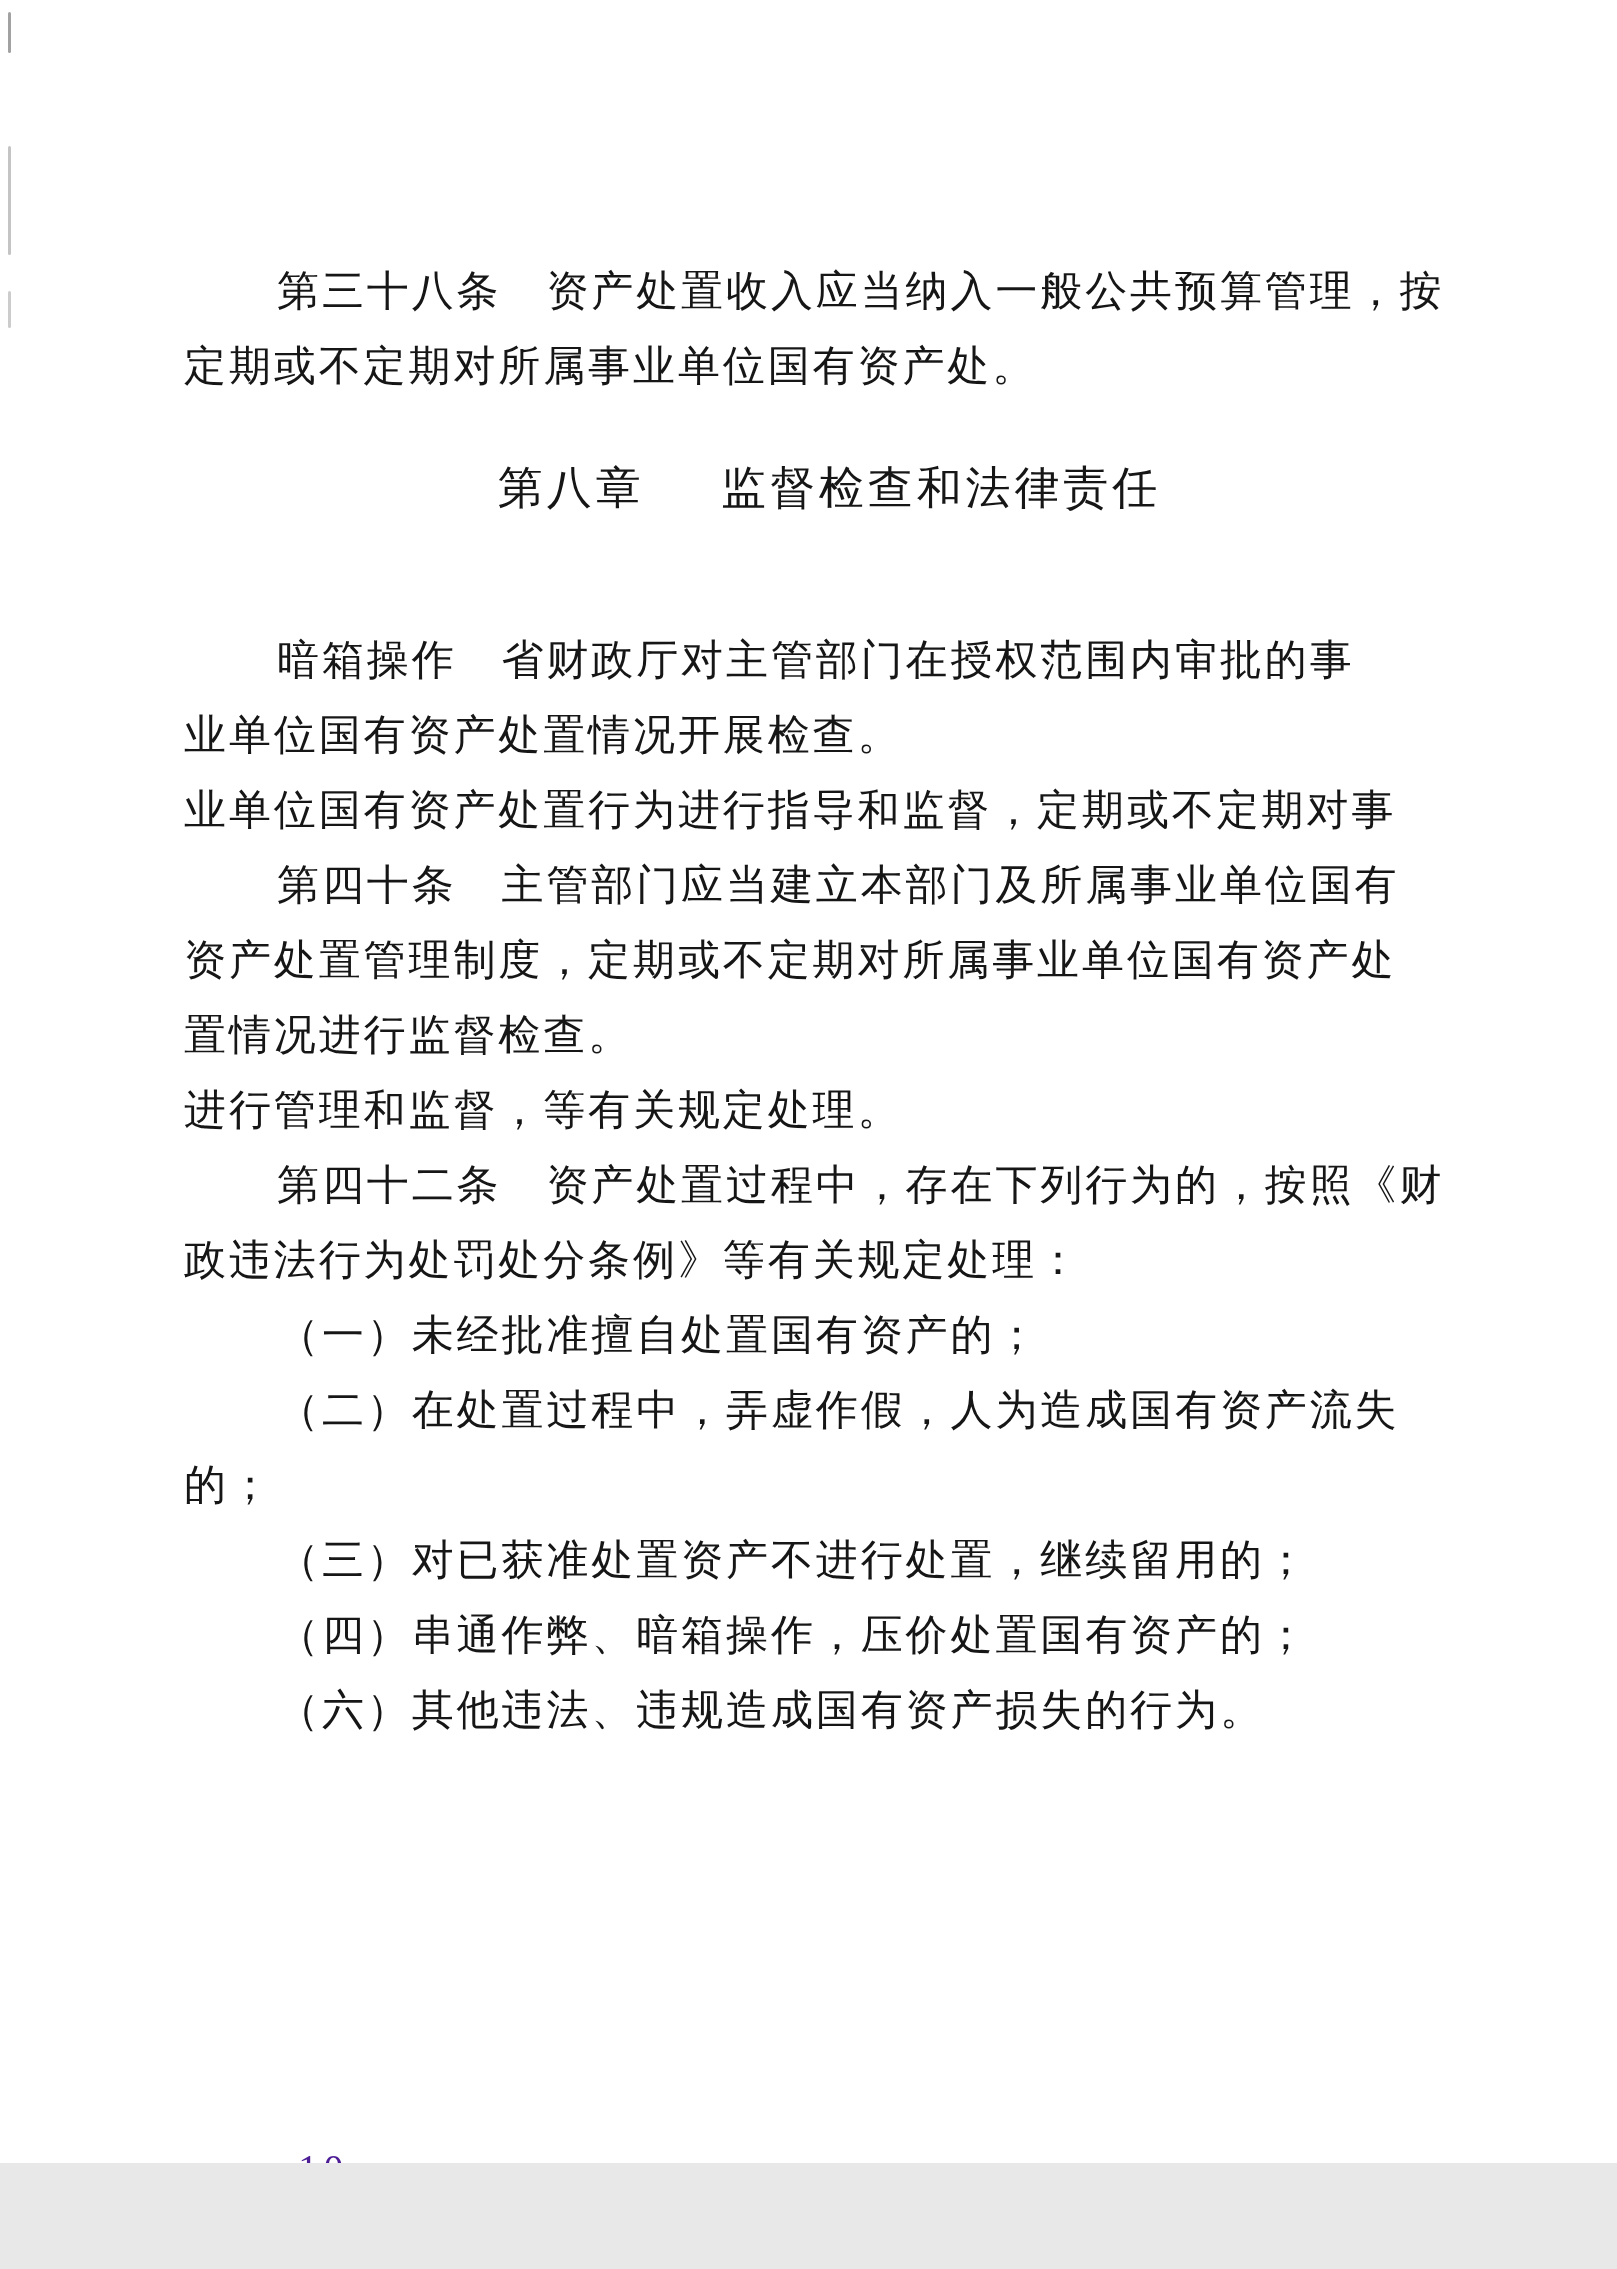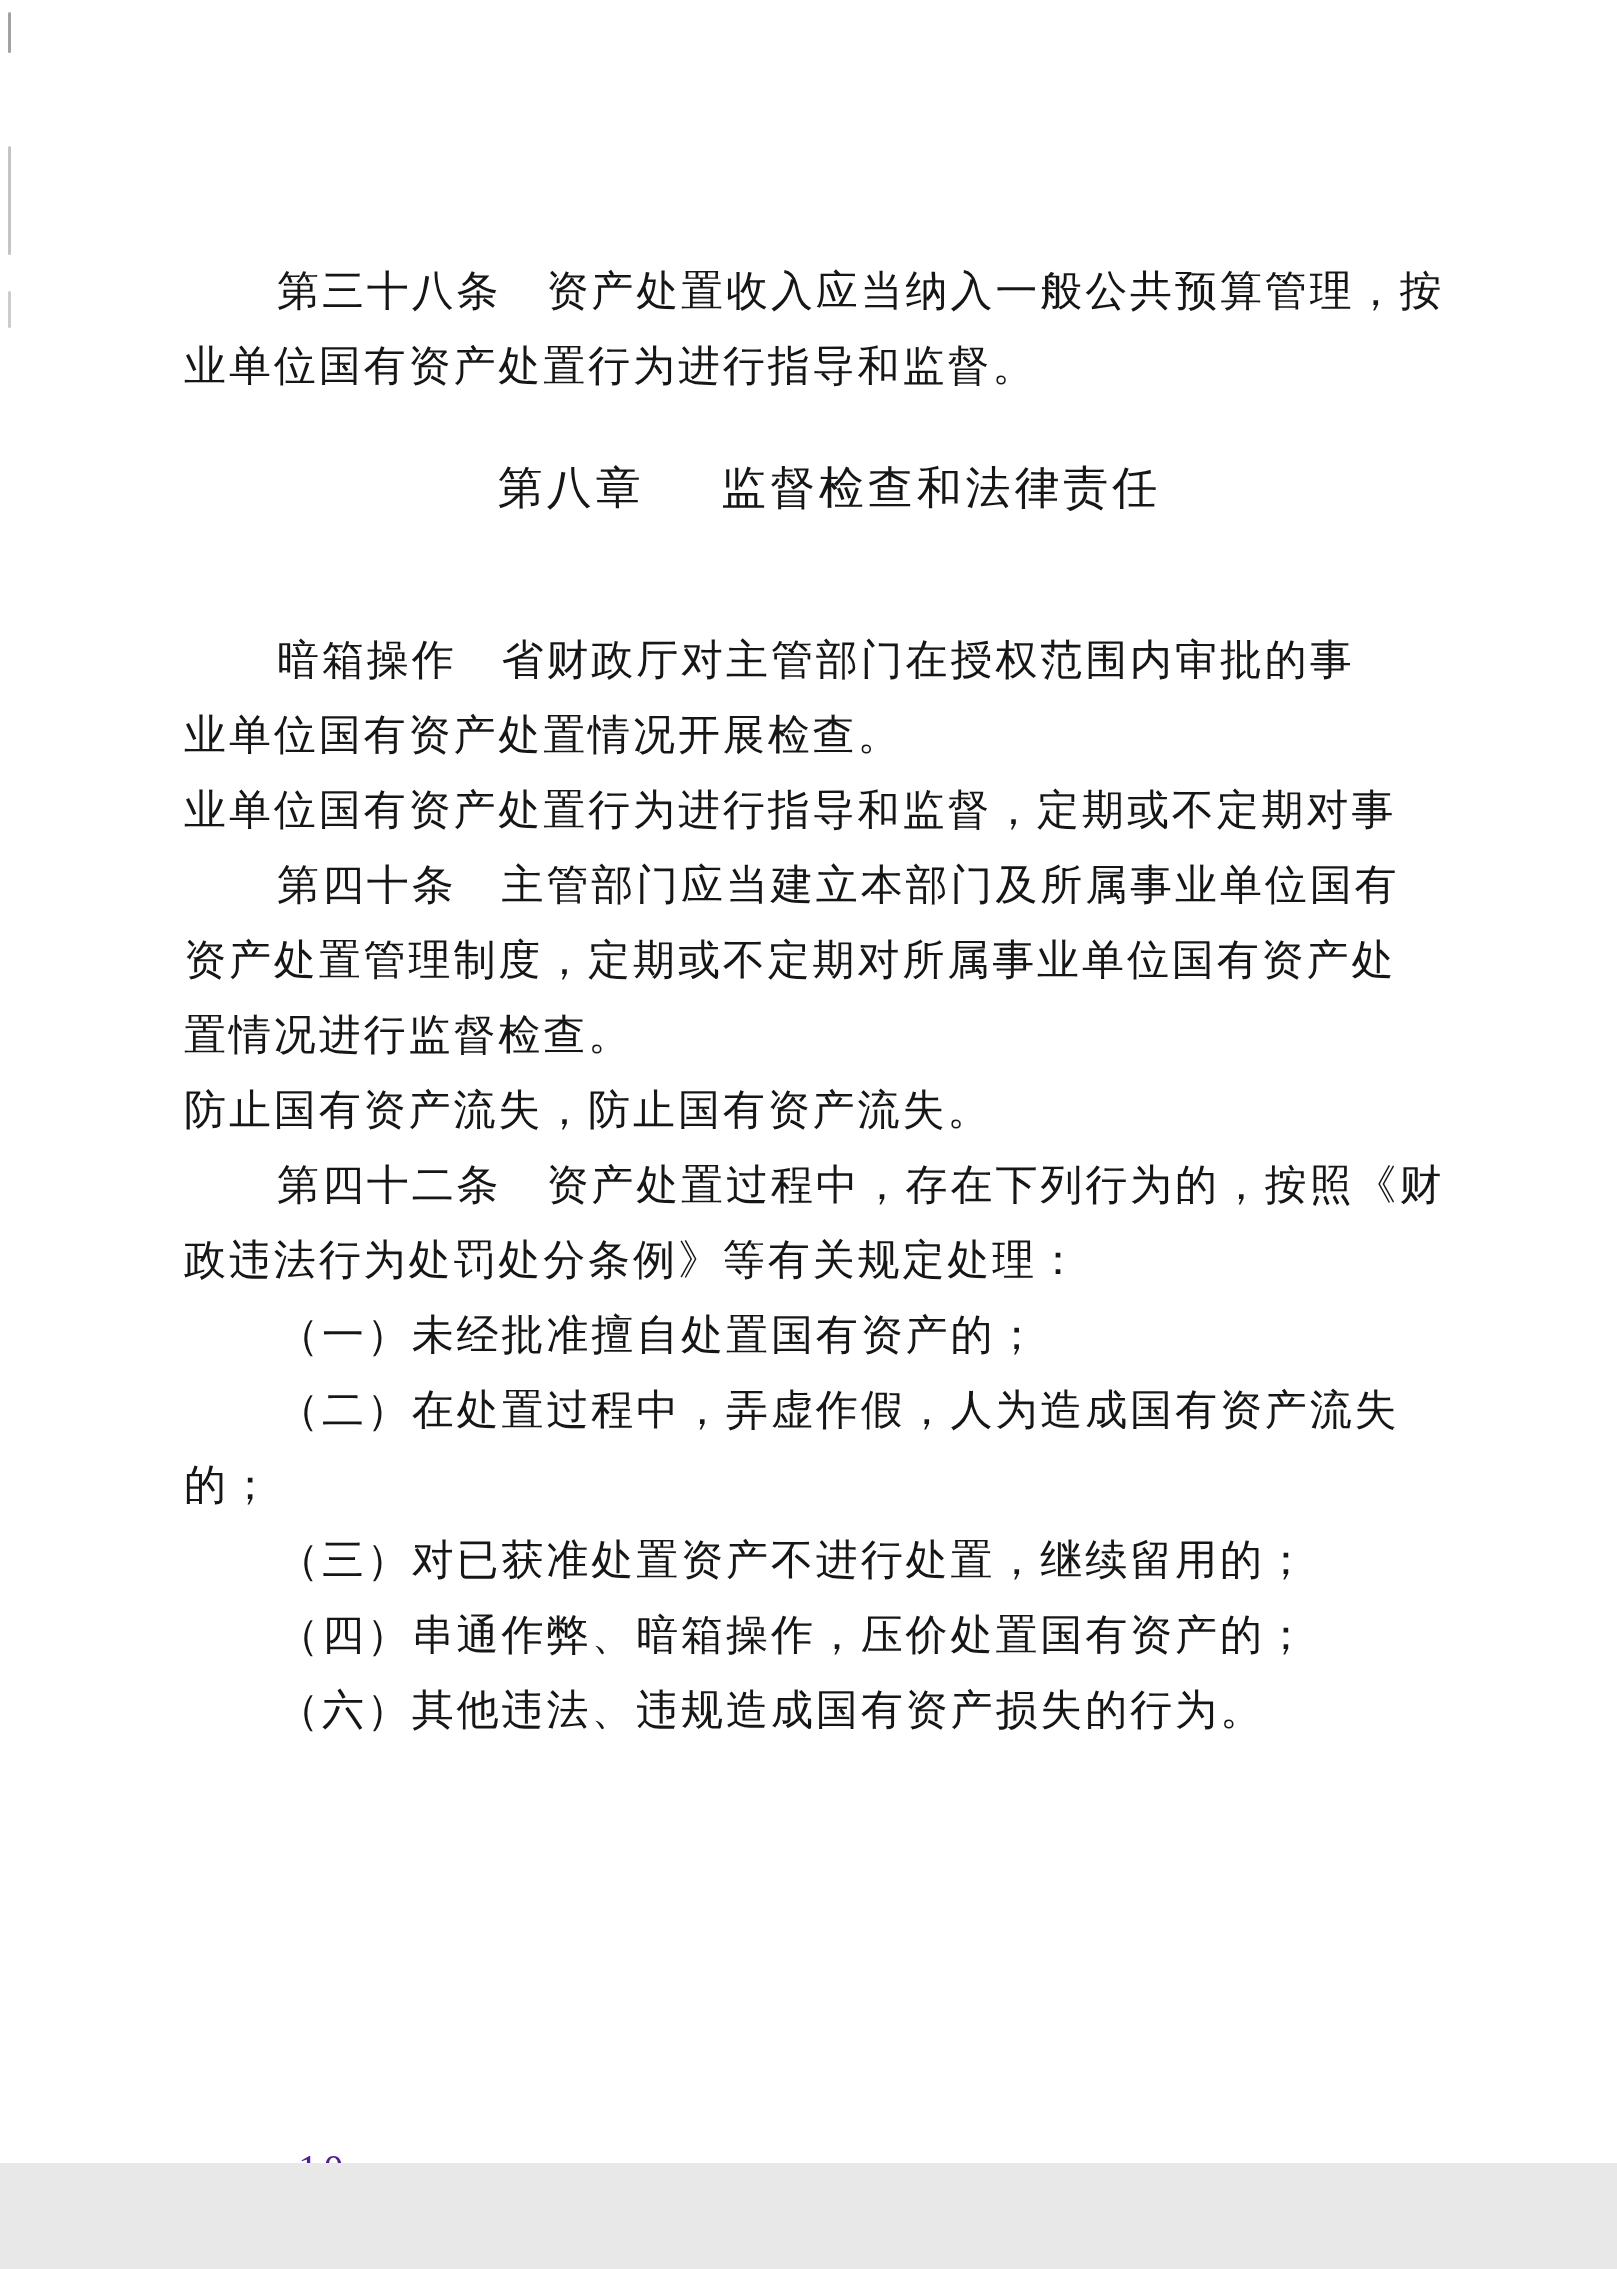--- a/index.html
+++ b/index.html
@@ -62,35 +62,35 @@
 
 <div class="sheet">
 
   <div class="artifact a1"></div>
   <div class="artifact a2"></div>
   <div class="artifact a3"></div>
 
   <div class="textblock">
 
     <div class="line indent">第三十八条　资产处置收入应当纳入一般公共预算管理，按</div>
-    <div class="line">业单位国有资产处置行为进行指导和监督。</div>
+    <div class="line">定期或不定期对所属事业单位国有资产处。</div>
 
     <div class="chapter">
       <span class="chapter-number">第八章</span><span class="chapter-title">监督检查和法律责任</span>
     </div>
 
     <div class="line indent">暗箱操作　省财政厅对主管部门在授权范围内审批的事</div>
     <div class="line">业单位国有资产处置情况开展检查。</div>
     <div class="line">业单位国有资产处置行为进行指导和监督，定期或不定期对事</div>
 
     <div class="line indent">第四十条　主管部门应当建立本部门及所属事业单位国有</div>
     <div class="line">资产处置管理制度，定期或不定期对所属事业单位国有资产处</div>
     <div class="line">置情况进行监督检查。</div>
 
-    <div class="line">防止国有资产流失，防止国有资产流失。</div>
+    <div class="line">进行管理和监督，等有关规定处理。</div>
 
     <div class="line indent">第四十二条　资产处置过程中，存在下列行为的，按照《财</div>
     <div class="line">政违法行为处罚处分条例》等有关规定处理：</div>
 
     <div class="line indent">（一）未经批准擅自处置国有资产的；</div>
     <div class="line indent">（二）在处置过程中，弄虚作假，人为造成国有资产流失</div>
     <div class="line">的；</div>
     <div class="line indent">（三）对已获准处置资产不进行处置，继续留用的；</div>
     <div class="line indent">（四）串通作弊、暗箱操作，压价处置国有资产的；</div>
     <div class="line indent">（六）其他违法、违规造成国有资产损失的行为。</div>

